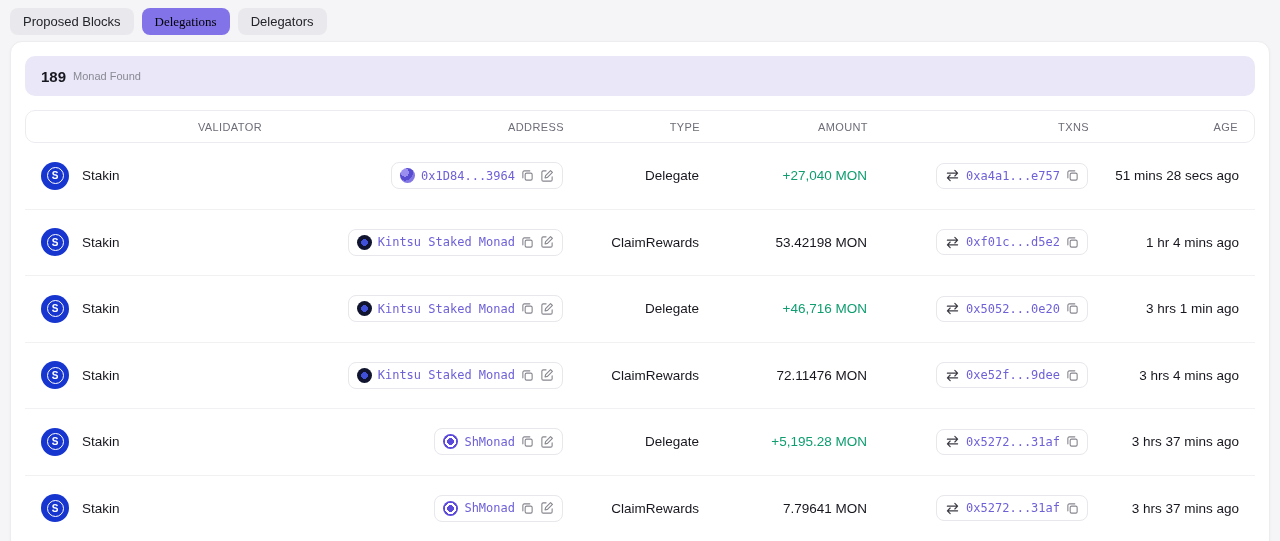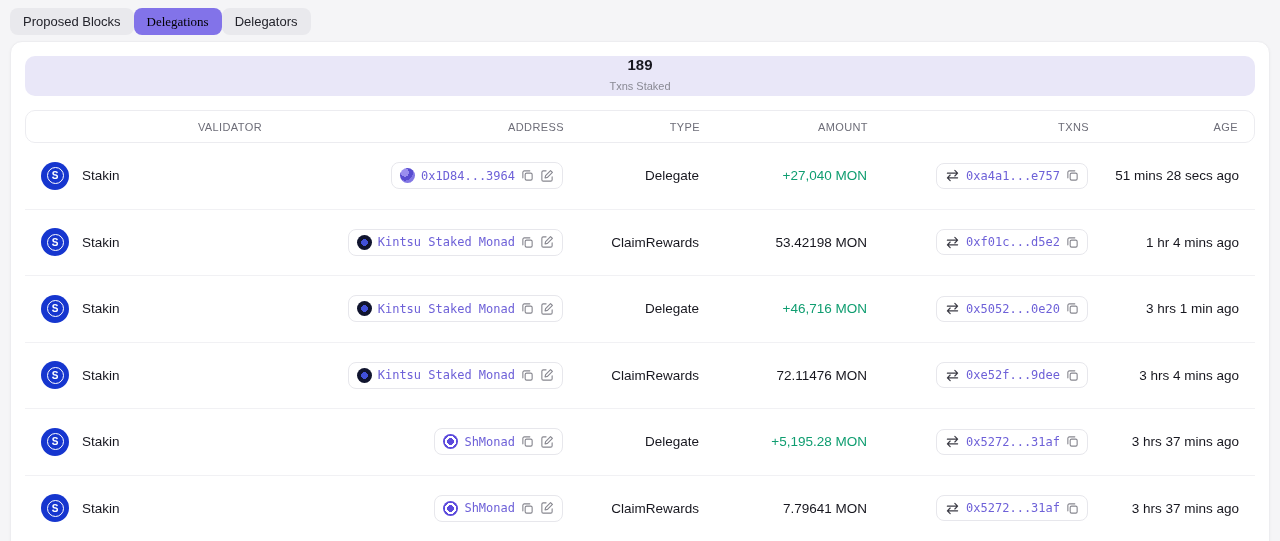--- a/index.html
+++ b/index.html
@@ -1,25 +1,25 @@
 <!DOCTYPE html>
 <html><head>
 <meta charset="utf-8">
 <style>
   * { margin:0; padding:0; box-sizing:border-box; }
   html,body { width:1280px; height:541px; overflow:hidden; background:#f5f5f7;
     font-family:"Liberation Sans", sans-serif; color:#17171f; }
-  .tabbar { display:flex; gap:0; padding:8px 16px 0 10px;align-items:center; }
+  .tabbar { display:flex; gap:8px; padding:8px 16px 0 10px;align-items:center; }
   .tab { height:27px; padding:0 13px; border:none; border-radius:8px; background:#e9e9ed;
     color:#23232b; font-size:13px; font-family:inherit; cursor:pointer; line-height:27px; }
   .tab.active { background:#8273e9; color:#000000;font-family:Liberation Serif, serif; }
   .card { margin:6px 10px 0; background:#fff; border:1px solid #ededf0; border-radius:12px;
     height:520px; overflow:hidden; box-shadow:0 1px 3px rgba(20,20,40,.04); }
   .banner { margin:14px; height:40px; background:#e9e7f8; border-radius:10px;
-    display:flex; align-items:center; gap:7px; padding:0 16px;flex-direction:column; }
+    display:flex; align-items:center; gap:7px; padding:0 16px; }
   .banner .count { font-size:15px; font-weight:bold; color:#17171f; }
   .banner .lbl { font-size:11px; color:#8a8a94; }
   .grid6 { display:grid; grid-template-columns:220px 302px 136px 168px 221px 1fr;
     align-items:center; padding:0 16px;text-align:right; }
   .thead { margin:12px 14px 0; height:33px; border:1px solid #ececf0; border-radius:10px; background:#fff; }
   .th { font-size:11px; color:#6d6d78; letter-spacing:.4px; white-space:nowrap; }
   .tbody { margin:0 14px; }
   .row { height:66.5px; border-bottom:1px solid #f1f1f4; }
   .cell { font-size:13.5px; color:#17171f; white-space:nowrap; }
   .validator { display:flex; align-items:center; gap:13px; }
@@ -44,21 +44,21 @@
 
 <div class="tabbar">
   <button class="tab">Proposed Blocks</button>
   <button class="tab active">Delegations</button>
   <button class="tab">Delegators</button>
 </div>
 
 <div class="card">
   <div class="banner">
     <span class="count">189</span>
-    <span class="lbl">Txns Staked</span>
+    <span class="lbl">Monad Found</span>
   </div>
 
   <div class="thead grid6">
     <div class="th">VALIDATOR</div>
     <div class="th">ADDRESS</div>
     <div class="th">TYPE</div>
     <div class="th">AMOUNT</div>
     <div class="th">TXNS</div>
     <div class="th">AGE</div>
   </div>

